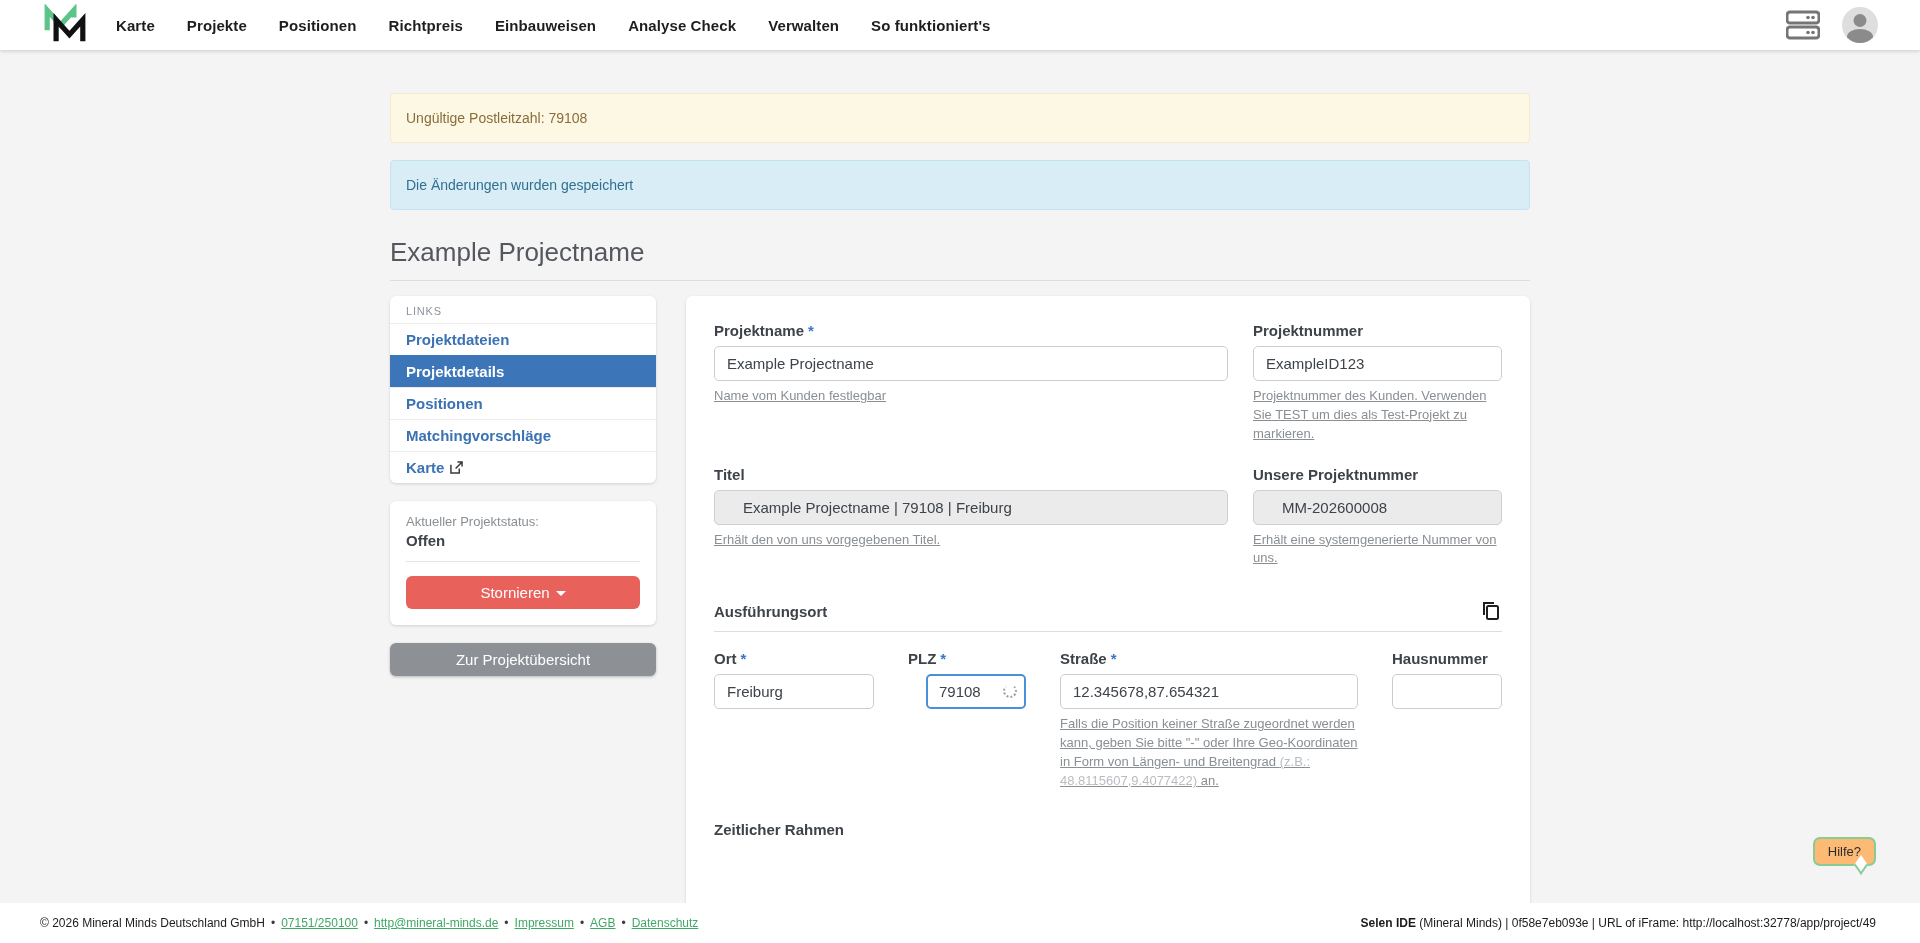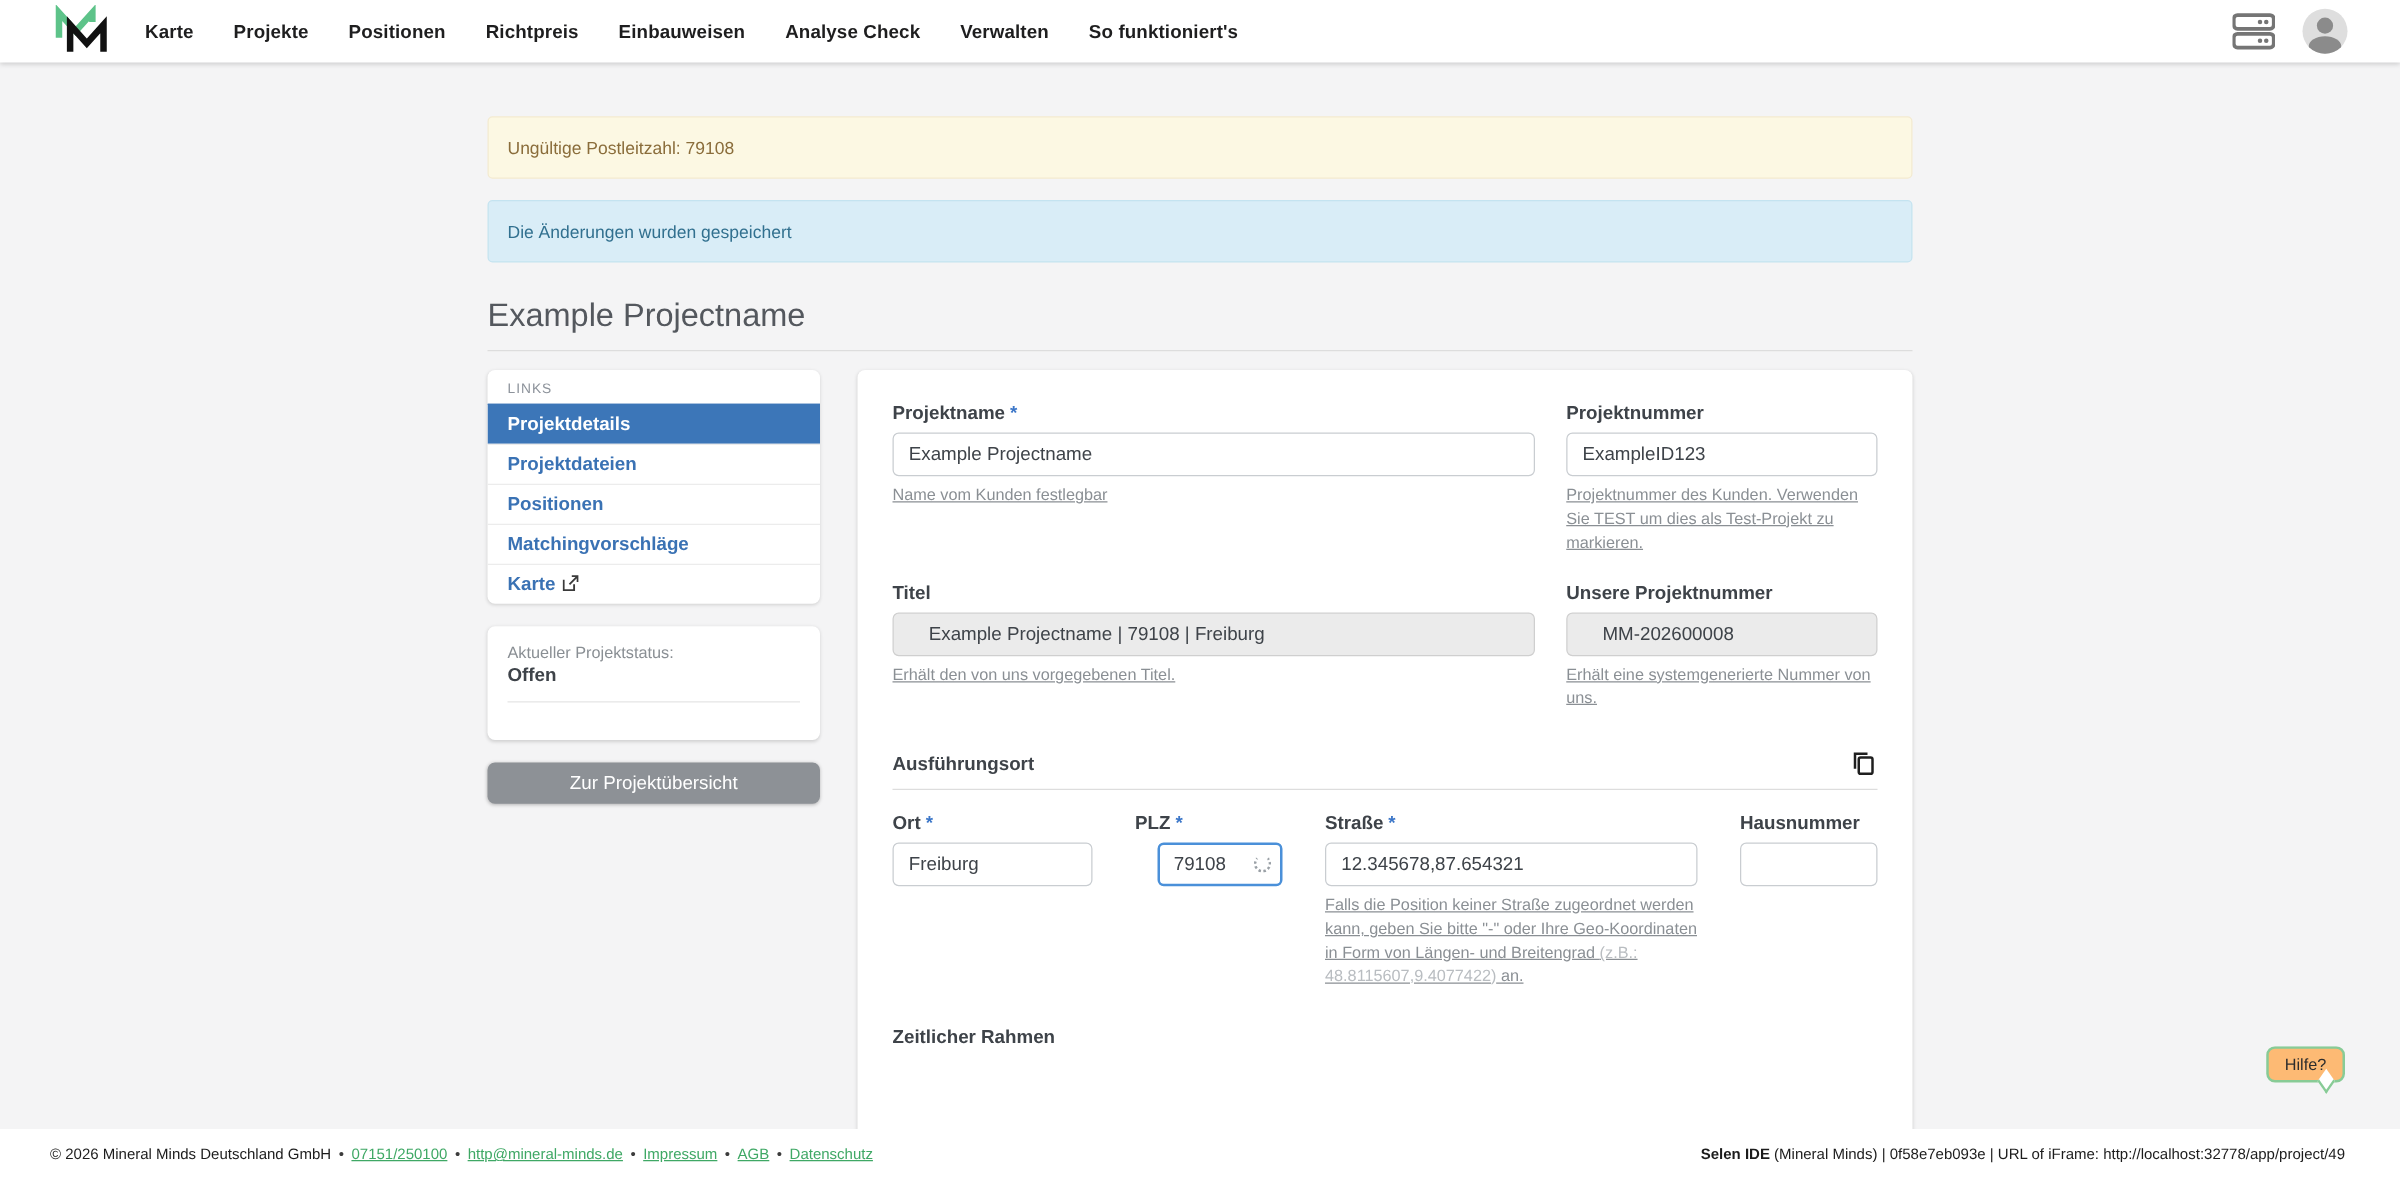--- a/index.html
+++ b/index.html
@@ -140,34 +140,35 @@
   <div class="alert alert-warning">Ungültige Postleitzahl: 79108</div>
   <div class="alert alert-info">Die Änderungen wurden gespeichert</div>
 
   <h1 class="page-title">Example Projectname</h1>
 
   <div class="columns">
 
     <aside class="sidebar">
       <div class="card">
         <div class="links-header">LINKS</div>
+        <a class="side-item">Projektdateien</a>
         <a class="side-item active">Projektdetails</a>
-        <a class="side-item">Projektdateien</a>
         <a class="side-item">Positionen</a>
         <a class="side-item">Matchingvorschläge</a>
         <a class="side-item"><span>Karte</span><svg class="ext-icon" viewBox="0 0 14 14">
              <path d="M1 4 L1 13 L10 13 L10 8" fill="none" stroke="#3a3a3a" stroke-width="1.6"></path>
              <path d="M6 8 L13 1 M8 1 L13 1 L13 6" fill="none" stroke="#3a3a3a" stroke-width="1.6"></path>
             </svg></a>
       </div>
 
       <div class="card status-card">
         <div class="status-label">Aktueller Projektstatus:</div>
         <div class="status-value">Offen</div>
         <hr>
+        <button class="btn btn-danger"><span>Stornieren</span><span class="caret-down"></span></button>
       </div>
 
       <button class="btn btn-gray">Zur Projektübersicht</button>
     </aside>
 
     <section class="card main-card">
 
       <div class="frow">
         <div class="fcol-l">
           <label class="flabel req">Projektname</label>

